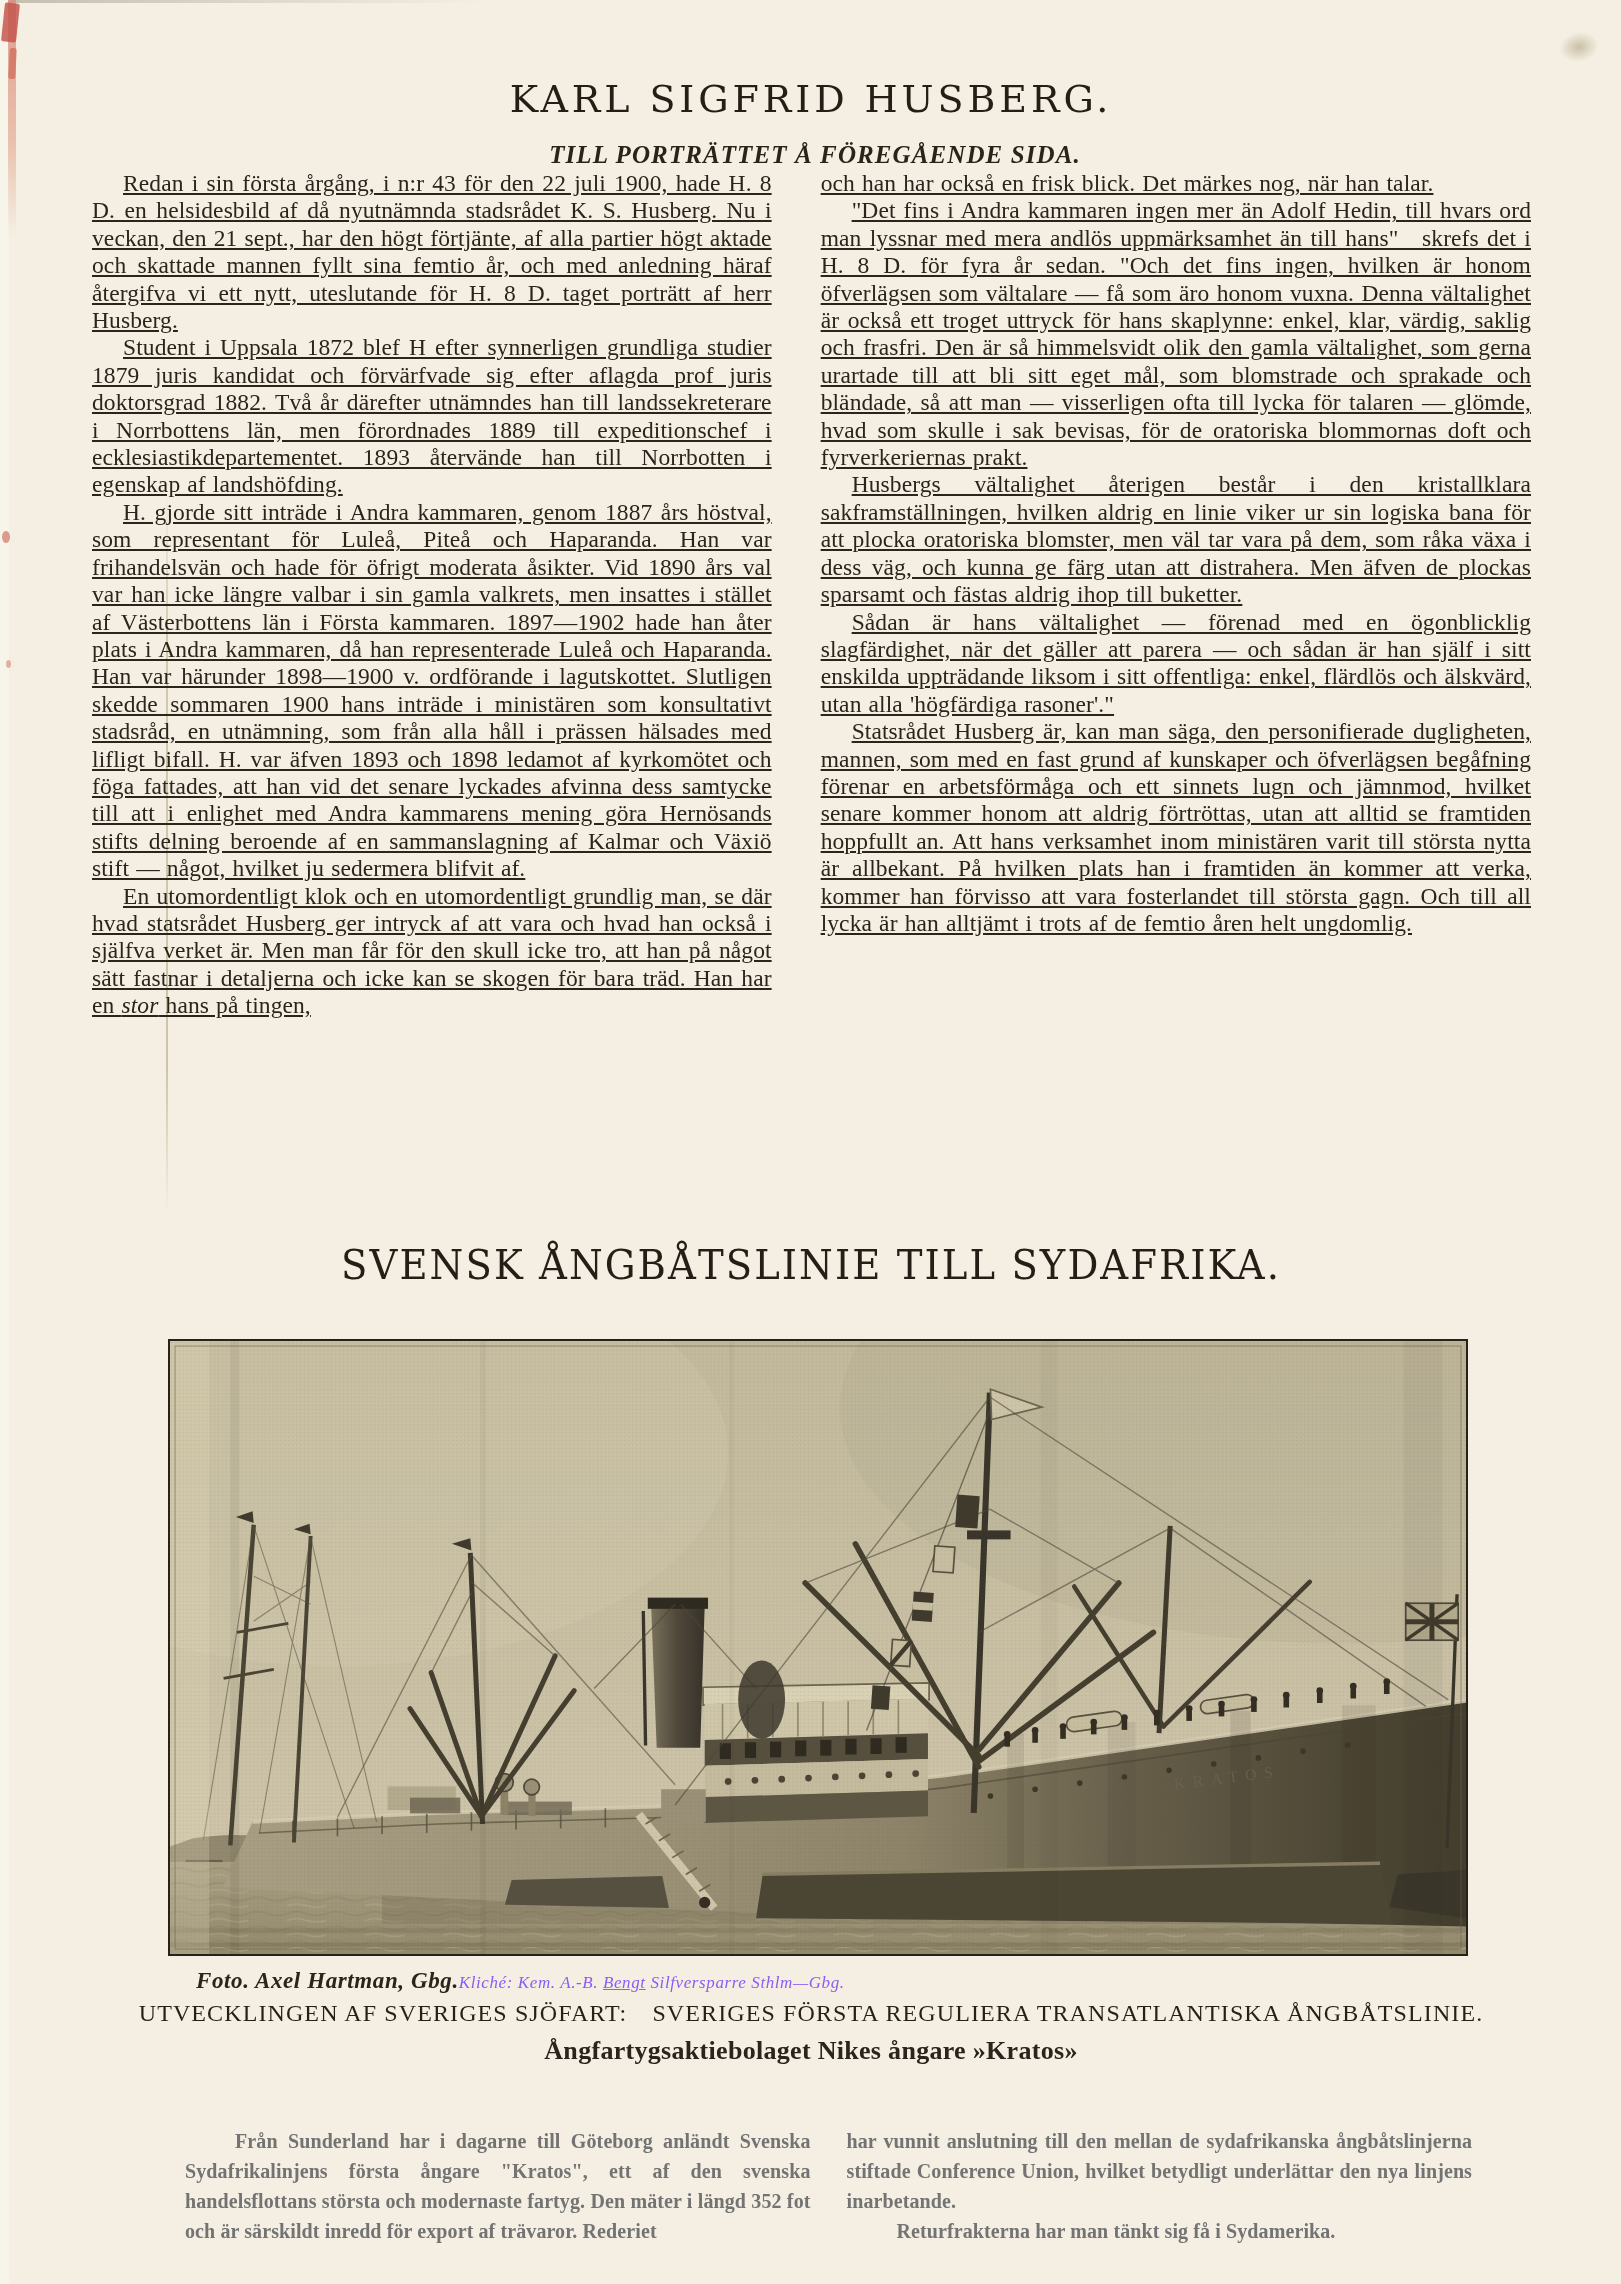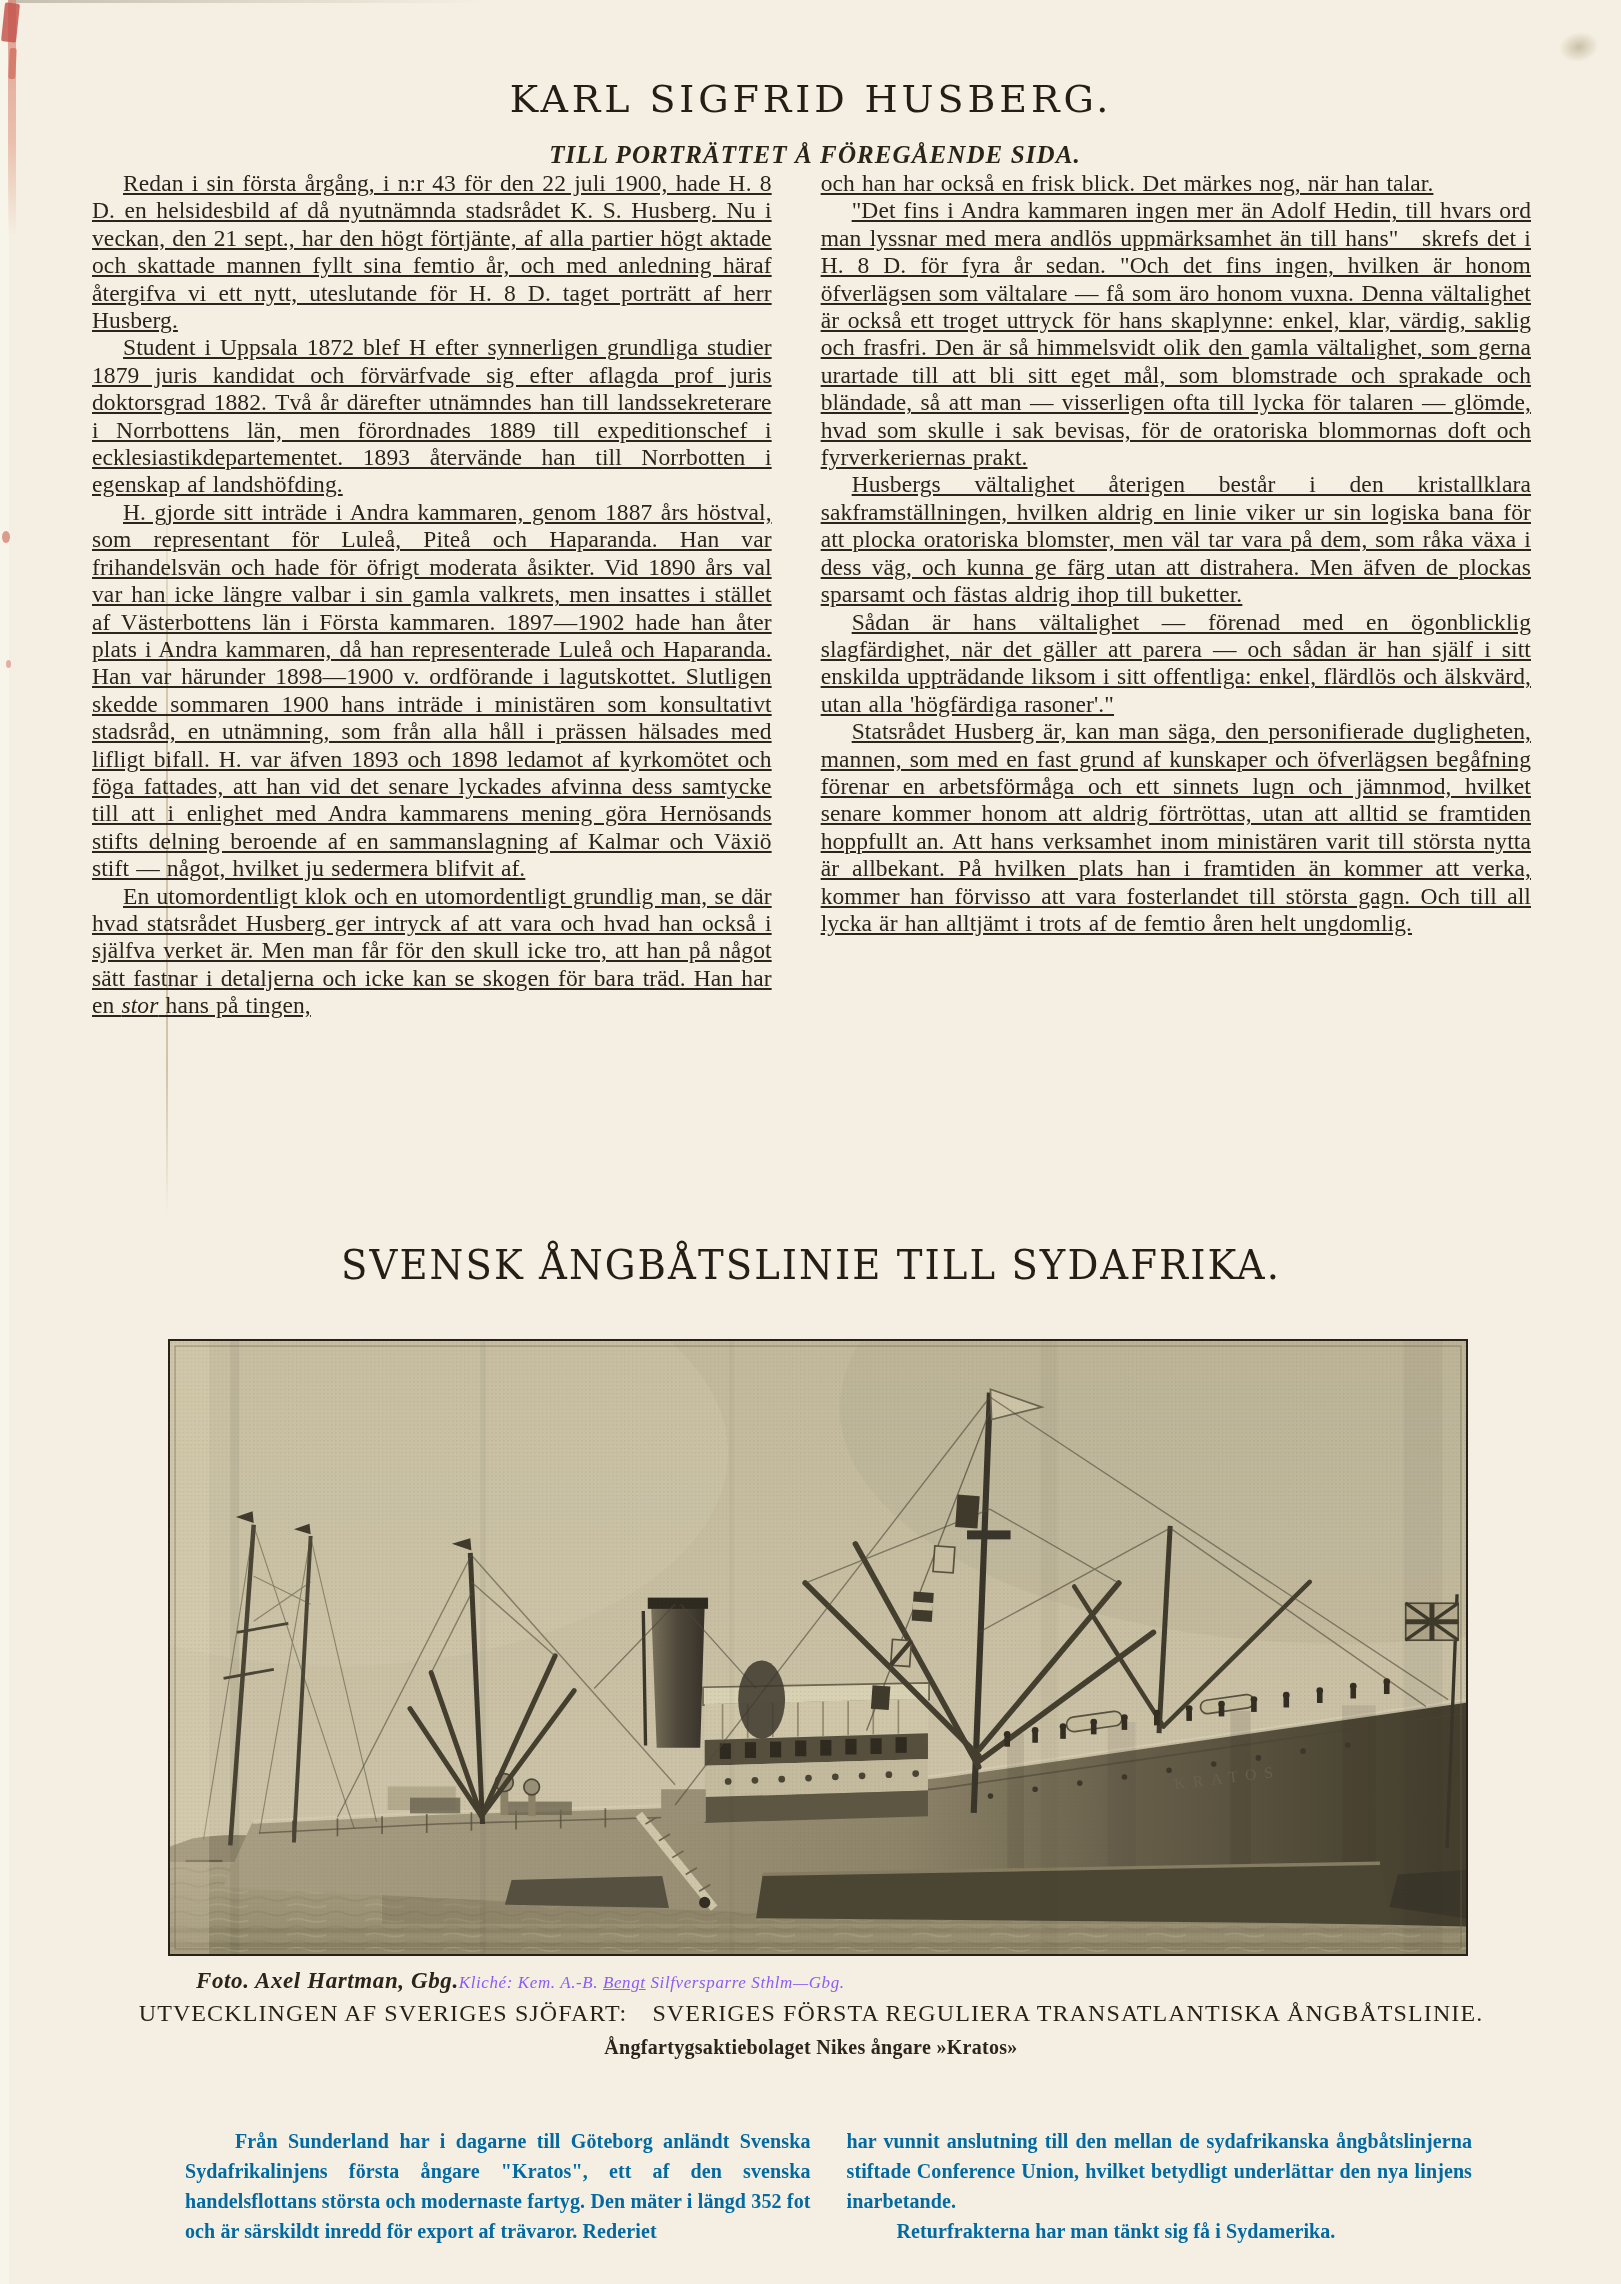--- a/index.html
+++ b/index.html
@@ -73,31 +73,31 @@
   .credit-left{font-size:23px;font-weight:bold;font-style:italic;letter-spacing:0.6px;color:#2b241c;}
   .credit-right{font-size:17px;font-style:italic;color:#8b5cf6;letter-spacing:0.6px;}
   .credit-right .u{text-decoration:underline;}
 
   .caption-main{
     position:absolute;top:2000px;left:0;width:100%;text-align:center;
     font-size:24px;letter-spacing:1.1px;color:#281f15;
   }
   .caption-sub{
     position:absolute;top:2036px;left:0;width:100%;text-align:center;
-    font-size:20px;font-weight:bold;letter-spacing:0.3px;color:#2b241c;
+    font-size:26px;font-weight:bold;letter-spacing:0.3px;color:#2b241c;
   }
 
   .bottom-columns{
     position:absolute;top:2126px;left:185px;width:1287px;
     display:flex;gap:36px;
   }
   .bcol{width:626px;}
   .bottom-par{
     margin:0;font-size:20px;line-height:30px;font-weight:bold;
-    text-align:justify;text-indent:50px;color:#0369a1;letter-spacing:0.1px;
+    text-align:justify;text-indent:50px;color:#737373;letter-spacing:0.1px;
   }
   .bottom-par.no-indent{text-indent:0;}
 </style>
 </head>
 <body>
 
 <div class="page">
 
   <div class="top-edge"></div>
   <div class="scan-left-white"></div>

